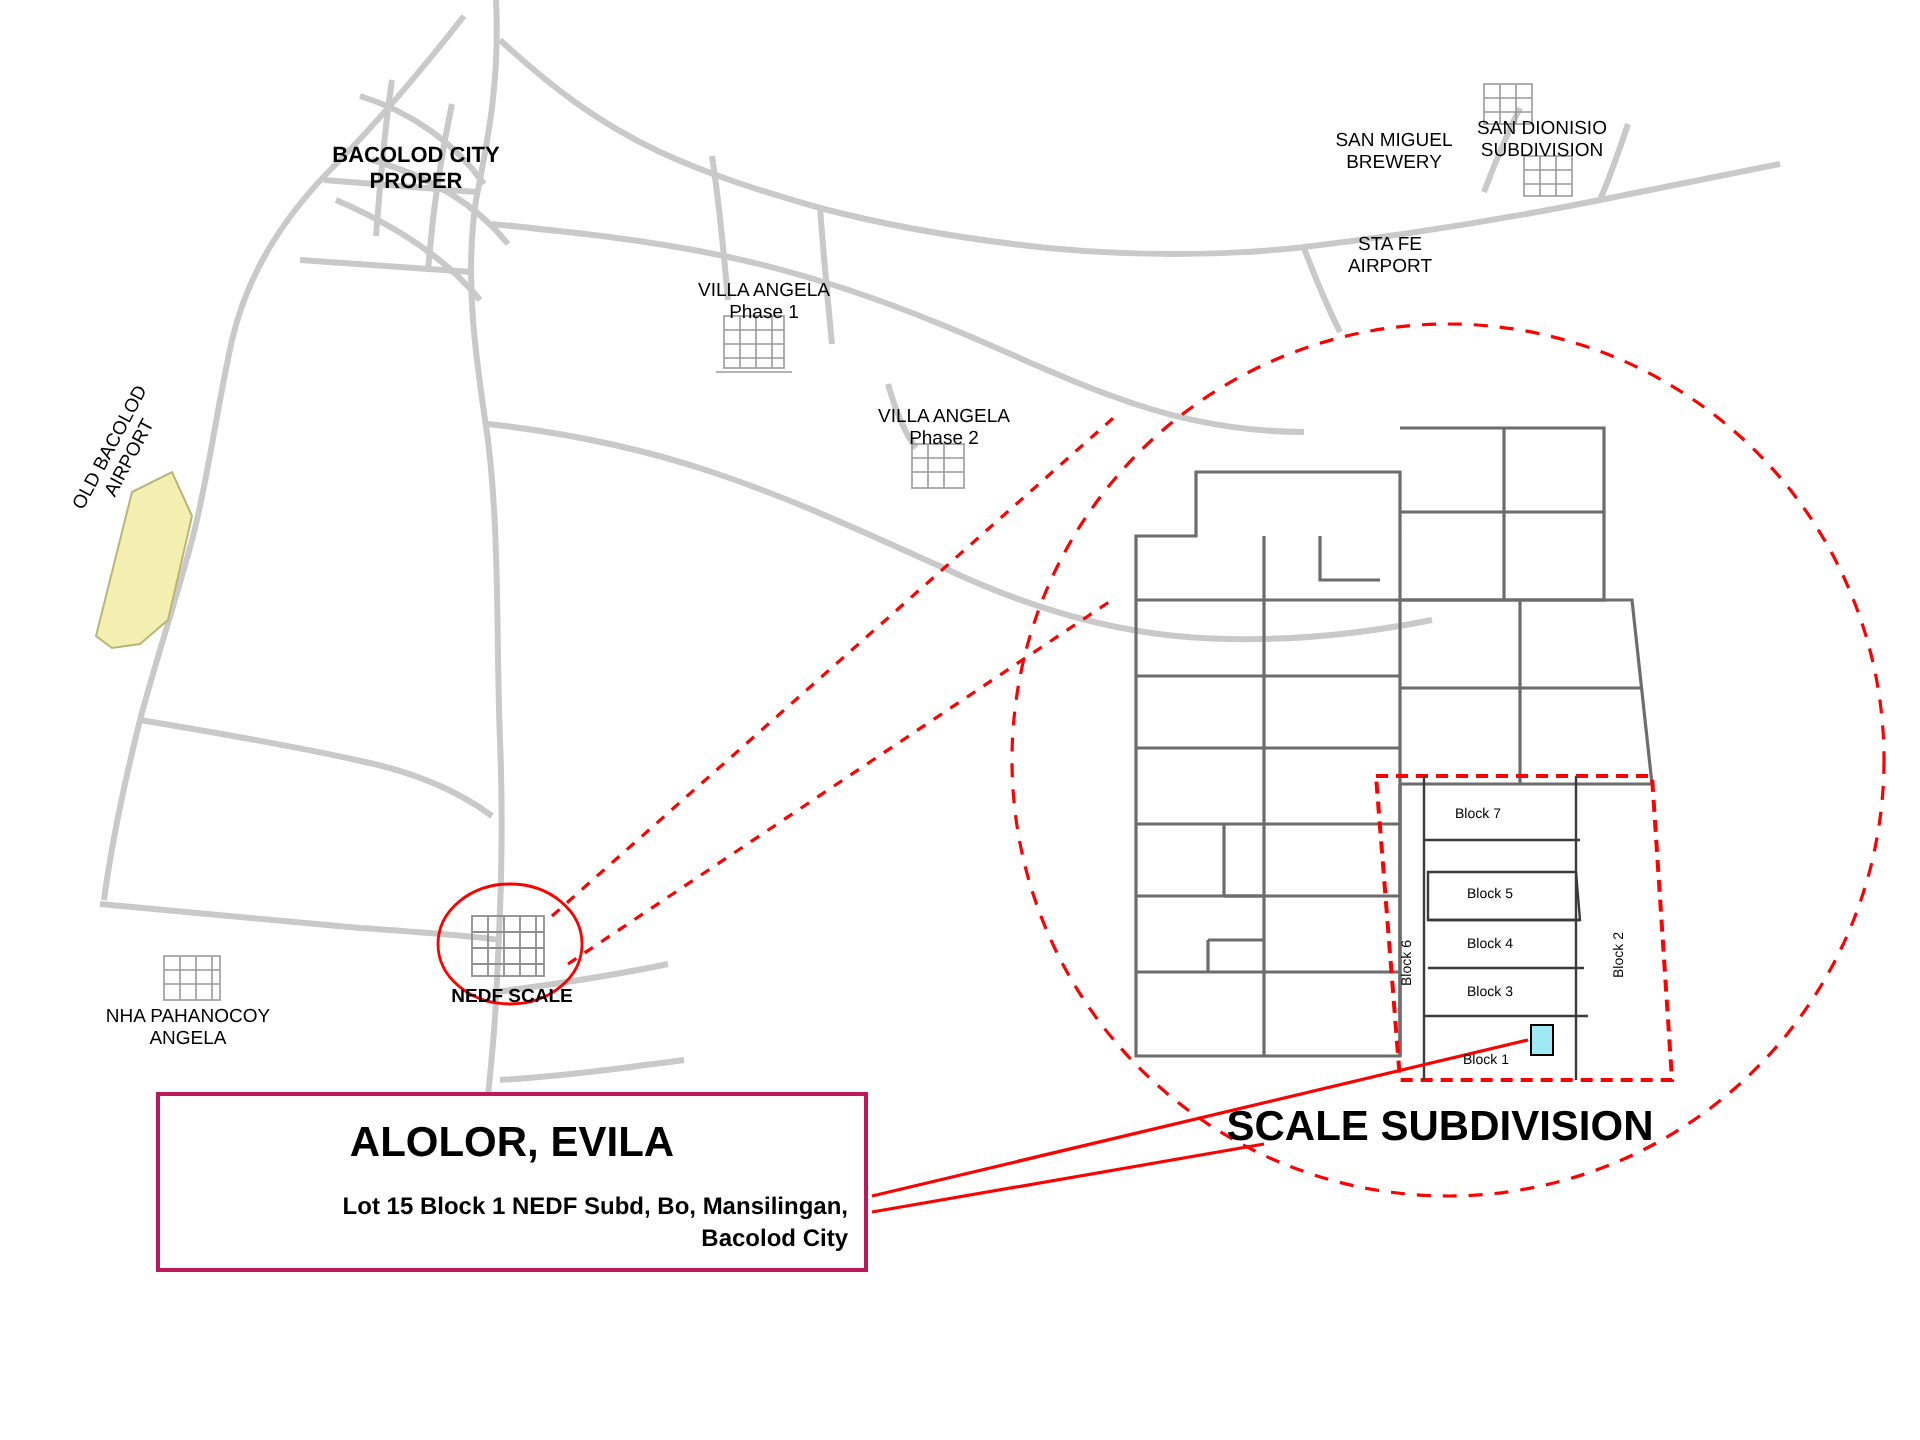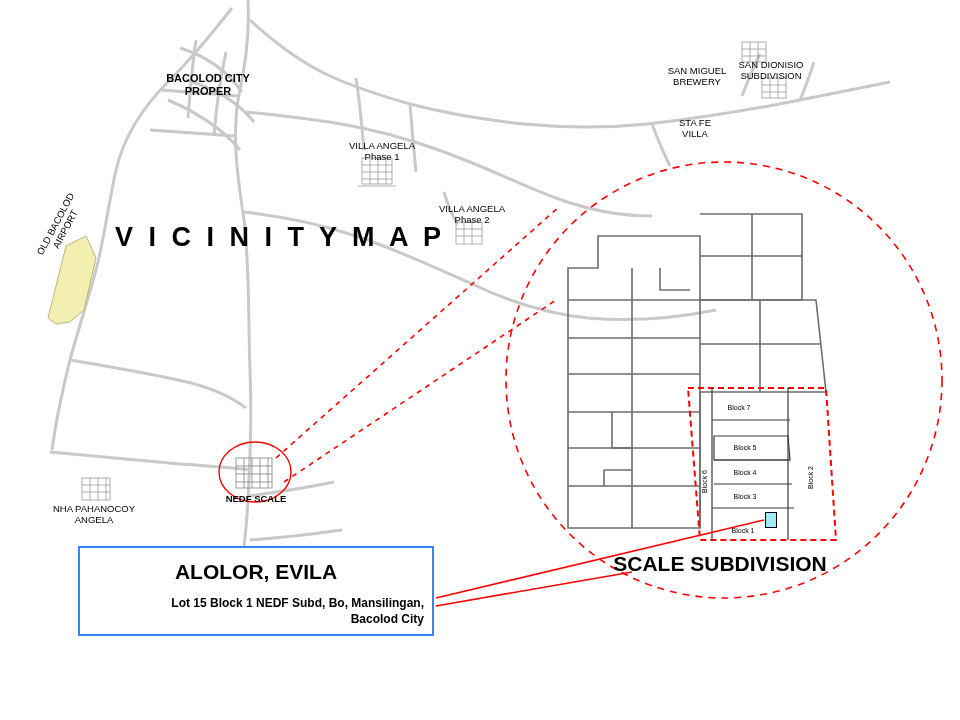--- a/index.html
+++ b/index.html
@@ -105,21 +105,21 @@
   #blk4 { left: 722px; top: 469px; width: 46px; }
   #blk3 { left: 722px; top: 493px; width: 46px; }
   #blk1 { left: 720px; top: 527px; width: 46px; }
   #blk6 { left: 684px; top: 478px; width: 40px; }
   #blk2 { left: 790px; top: 474px; width: 40px; }
   
   #callout-box {
     position: absolute;
     left: 78px; top: 546px;
     width: 356px; height: 90px;
-    border: 2px solid #3b82f6;
+    border: 2px solid #be185d;
     background: #ffffff;
     box-sizing: border-box;
   }
   #callout-title {
     position: absolute;
     left: 0; top: 12px; width: 352px;
     font-size: 21px; font-weight: bold;
     text-align: center;
   }
   #callout-sub {
@@ -258,34 +258,33 @@
     </g>
 
     <g stroke="#ff0000" stroke-width="1.6" fill="none">
       <path d="M436,598 L764,520"></path>
       <path d="M436,606 L632,572"></path>
     </g>
   </svg>
 
   <div class="lot-marker"></div>
 
-  <div class="lbl" id="vicinity-title">V I C I N I T Y    M A P</div>
 
   <div class="lbl" id="label-bacolod-city-proper">BACOLOD CITY
 PROPER</div>
   <div class="lbl" id="label-villa-angela-1">VILLA ANGELA
 Phase 1</div>
   <div class="lbl" id="label-villa-angela-2">VILLA ANGELA
 Phase 2</div>
   <div class="lbl" id="label-san-miguel-brewery">SAN MIGUEL
 BREWERY</div>
   <div class="lbl" id="label-san-dionisio">SAN DIONISIO
 SUBDIVISION</div>
   <div class="lbl" id="label-sta-fe-resort">STA FE
-VILLA</div>
+AIRPORT</div>
   <div class="lbl" id="label-nedf-subd-small">NEDF SCALE</div>
   <div class="lbl" id="label-nha-pahanocoy">NHA PAHANOCOY
 ANGELA</div>
   <div class="lbl" id="label-old-airport">OLD BACOLOD
 AIRPORT</div>
 
   <div class="lbl" id="label-nedf-subdivision">SCALE SUBDIVISION</div>
 
   <div class="block-lbl" id="blk7">Block 7</div>
   <div class="block-lbl" id="blk5">Block 5</div>

